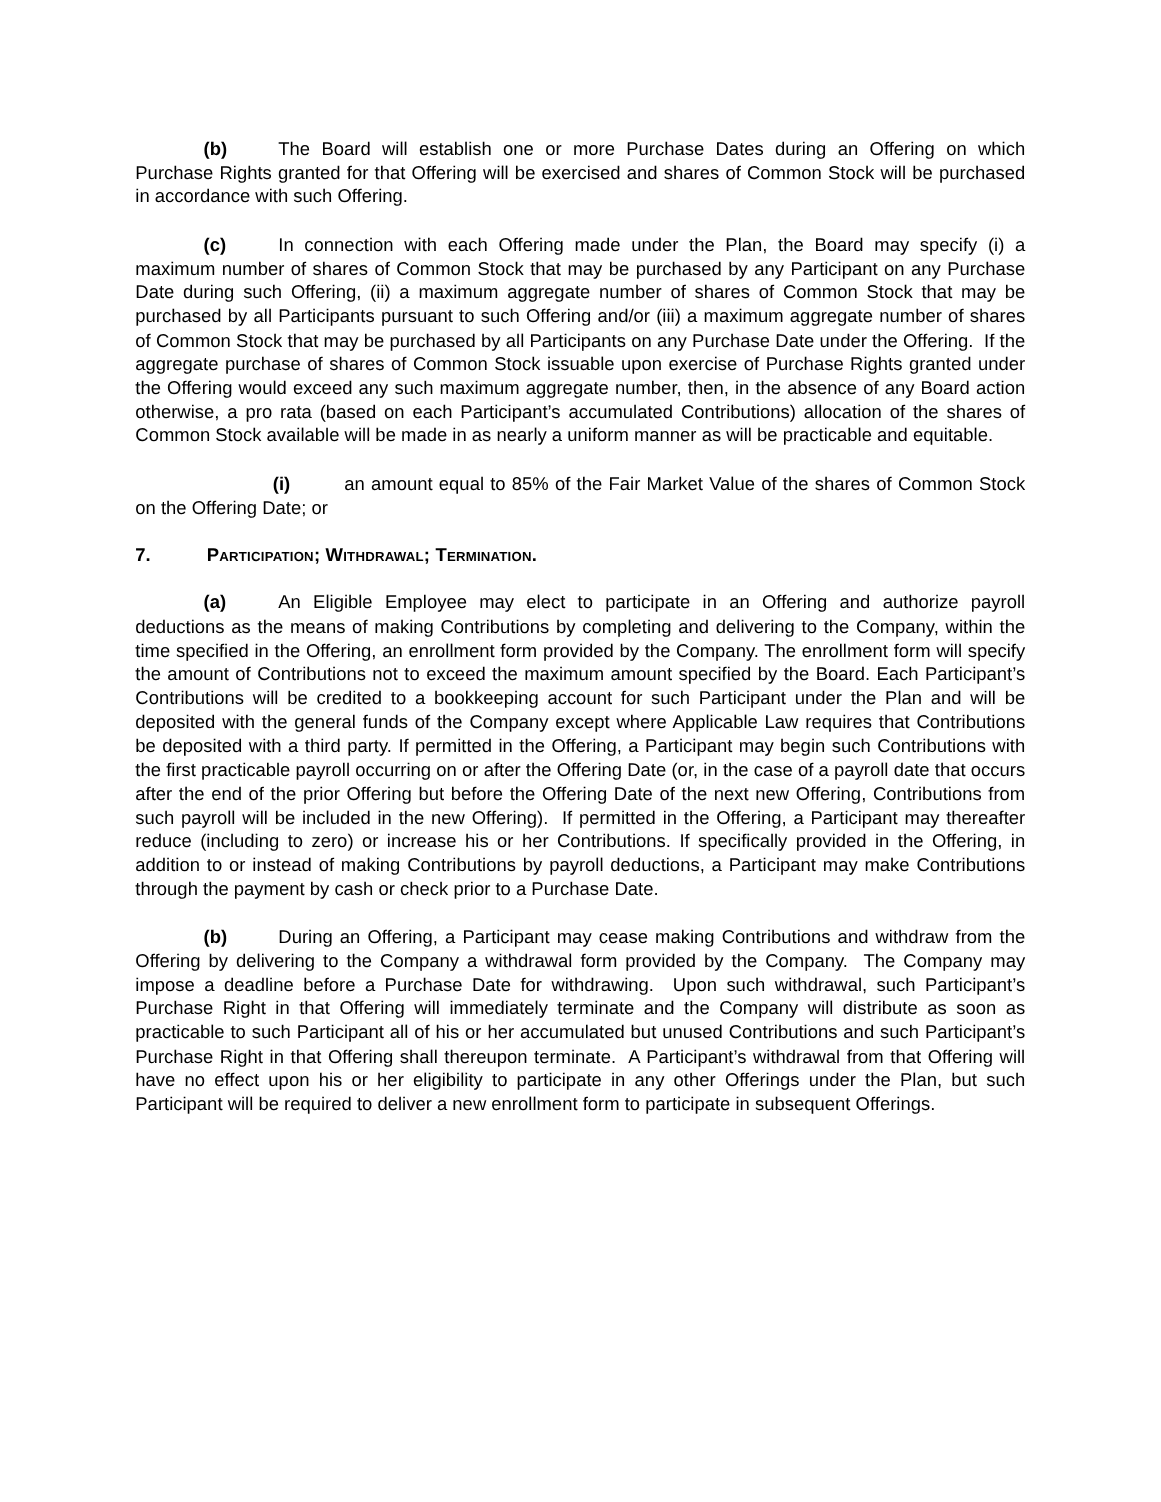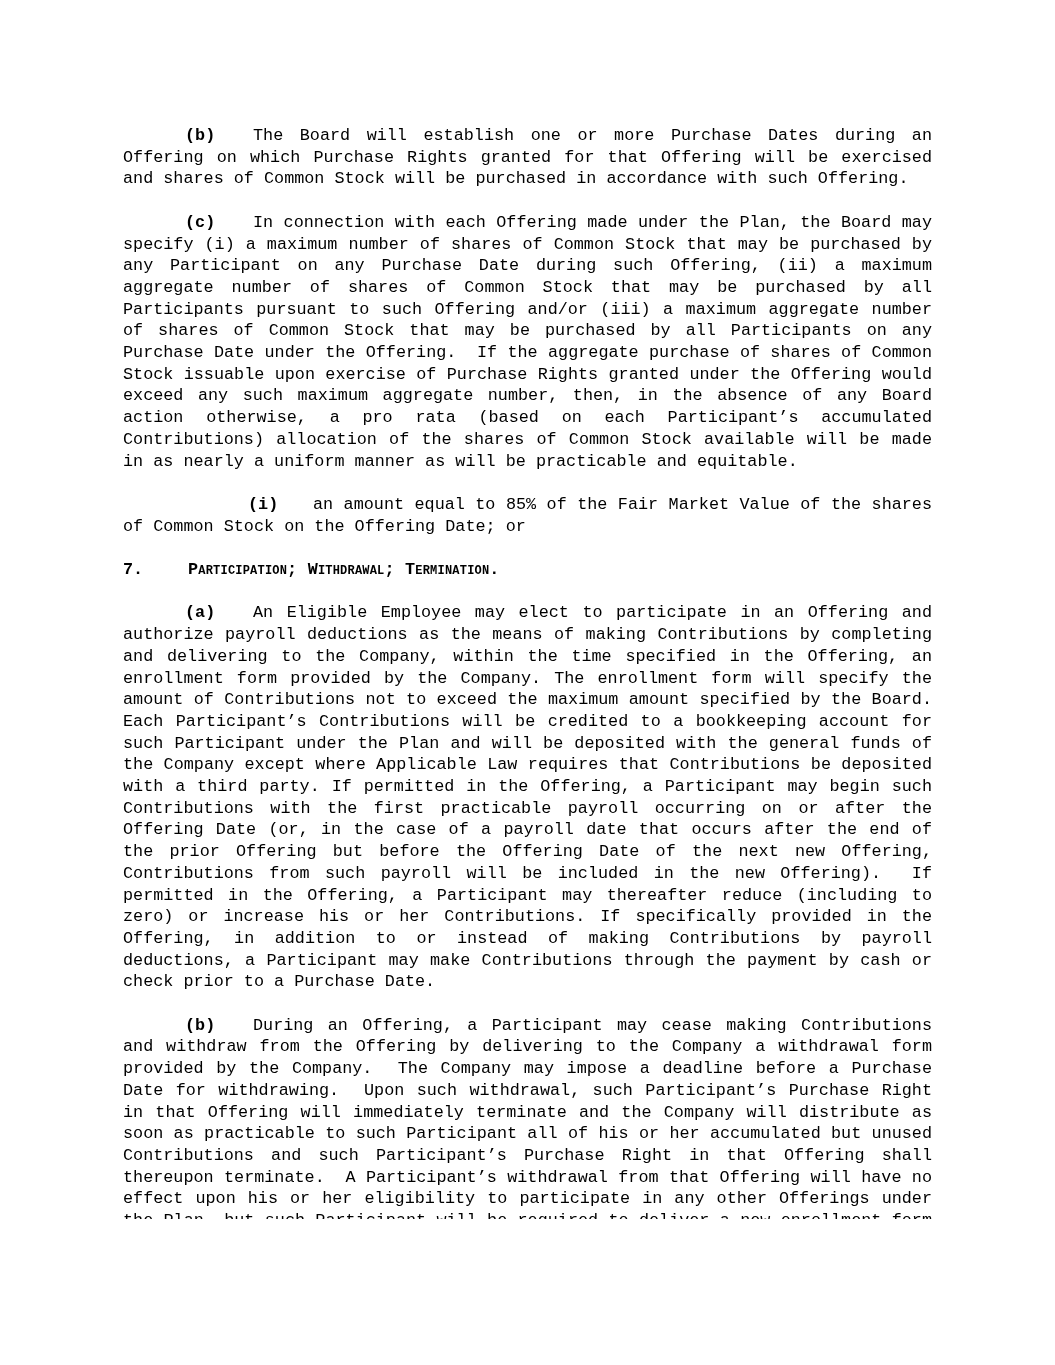--- a/index.html
+++ b/index.html
@@ -6,21 +6,21 @@
     margin: 0;
     padding: 0;
     background: #ffffff;
   }
   .page {
     position: relative;
     width: 1055px;
     height: 1219px;
     background: #ffffff;
     color: #000000;
-    font-family: Liberation Mono, monospace;
+    font-family: Liberation Sans, sans-serif;
     overflow: hidden;
   }
   .content {
     position: absolute;
     left: 123px;
     top: 125px;
     width: 809px;
   }
   .para {
     margin: 0 0 21.7px 0;

